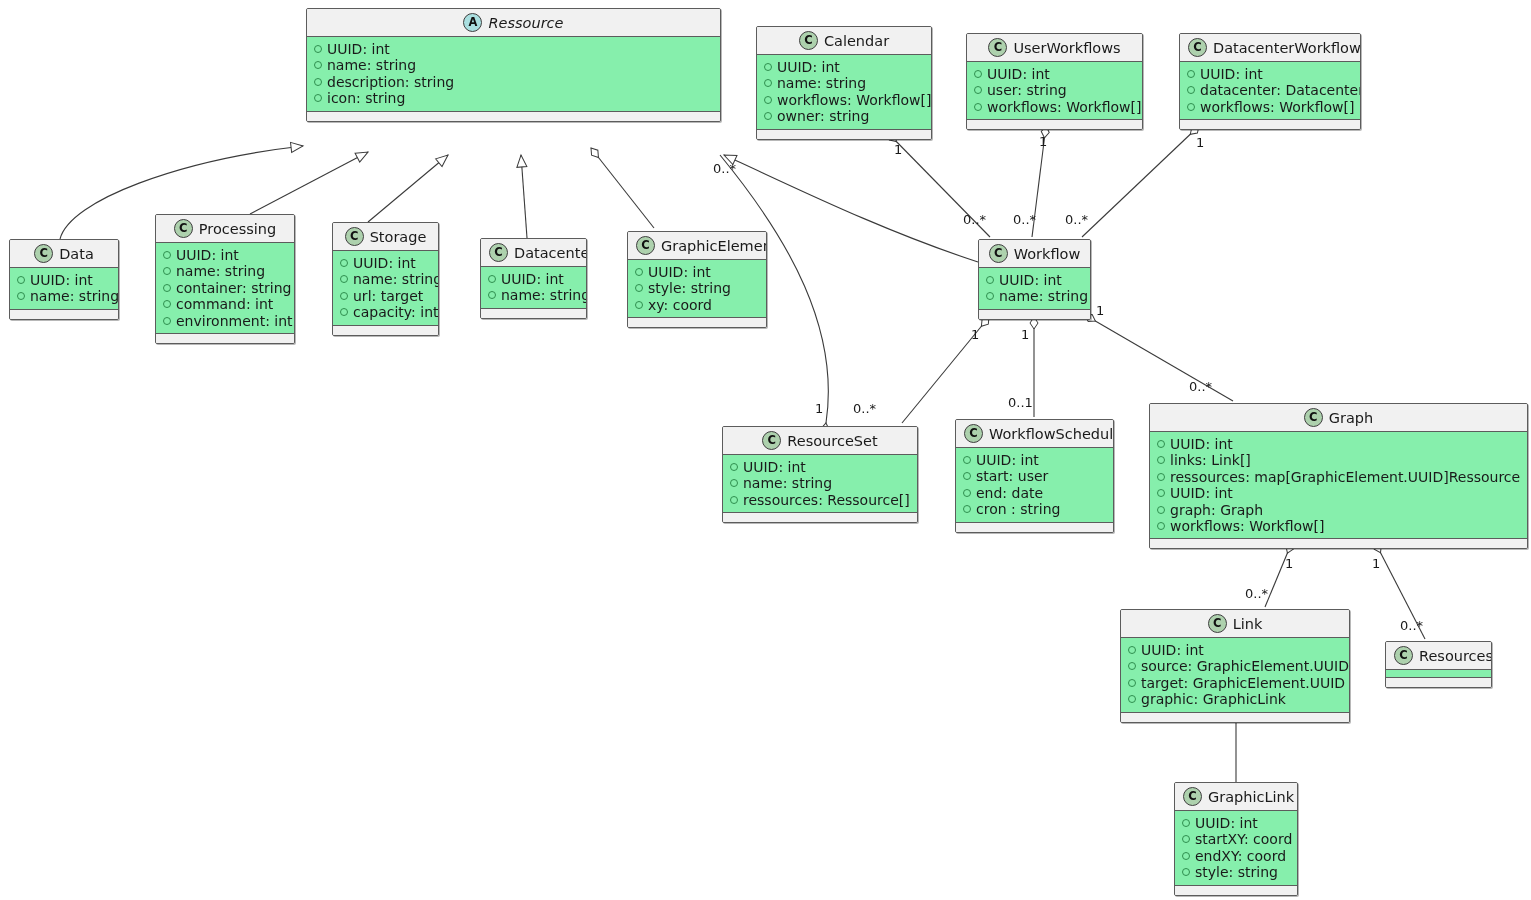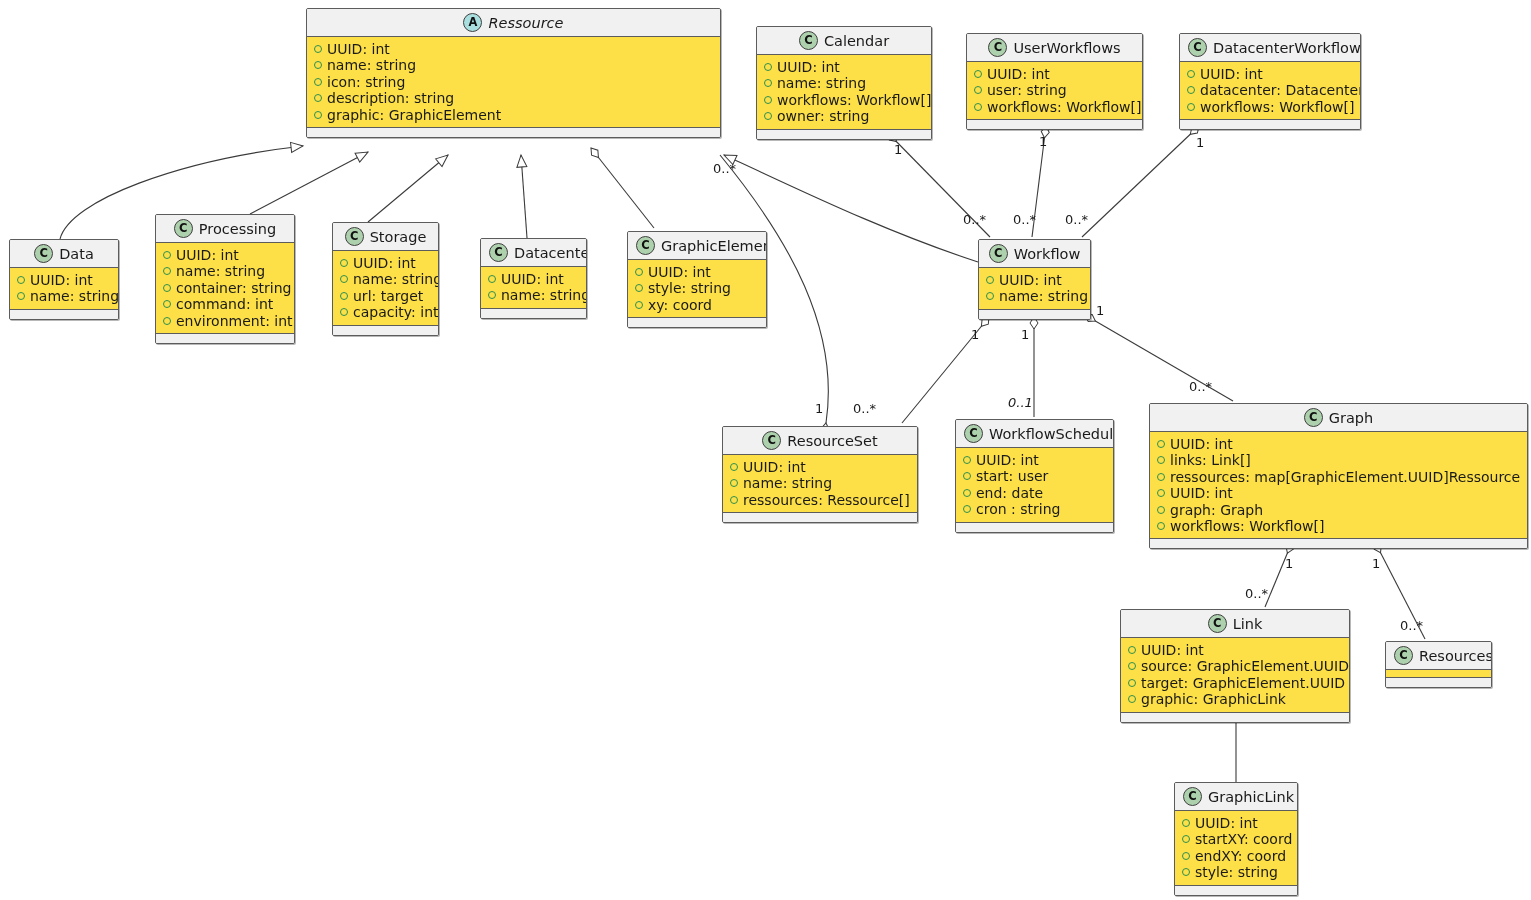--- a/index.html
+++ b/index.html
@@ -62,21 +62,21 @@
     font-weight: bold;
     color: #111;
     line-height: 1;
   }
   .badge-c { background: #add1ad; }
   .badge-a { background: #aadfe0; }
   .cls-title { }
   .cls-title.abstract { font-style: italic; }
   .uml-attrs {
     padding: 4px 6px 4px 7px;
-    background: #fde047;
+    background: #86efac;
     border-bottom: 1px solid #5c5c5c;
   }
   .uml-attrs.empty { height: 7px; padding: 0; }
   .uml-methods {
     height: 9px;
     background: #f1f1f1;
   }
   .attr {
     display: flex;
     align-items: baseline;
@@ -155,29 +155,25 @@
         <div class="attr">
           <span class="attr-dot"></span>
           <span>UUID: int</span>
         </div>
         <div class="attr">
           <span class="attr-dot"></span>
           <span>name: string</span>
         </div>
         <div class="attr">
           <span class="attr-dot"></span>
+          <span>description: string</span>
+        </div>
+        <div class="attr">
+          <span class="attr-dot"></span>
           <span>icon: string</span>
-        </div>
-        <div class="attr">
-          <span class="attr-dot"></span>
-          <span>description: string</span>
-        </div>
-        <div class="attr">
-          <span class="attr-dot"></span>
-          <span>graphic: GraphicElement</span>
         </div>
       </div>
       <div class="uml-methods"></div>
     </div>
     <div class="uml-class" style="left: 756px; top: 26px; width: 176px;">
       <div class="uml-header">
         <span class="badge badge-c">C</span>
         <span class="cls-title">Calendar</span>
       </div>
       <div class="uml-attrs">
@@ -510,19 +506,19 @@
     <div class="mult" style="left: 1039px; top: 134px;">1</div>
     <div class="mult" style="left: 1196px; top: 135px;">1</div>
     <div class="mult" style="left: 963px; top: 212px;">0..*</div>
     <div class="mult" style="left: 1013px; top: 212px;">0..*</div>
     <div class="mult" style="left: 1065px; top: 212px;">0..*</div>
     <div class="mult" style="left: 971px; top: 327px;">1</div>
     <div class="mult" style="left: 1021px; top: 327px;">1</div>
     <div class="mult" style="left: 1096px; top: 303px;">1</div>
     <div class="mult" style="left: 815px; top: 401px;">1</div>
     <div class="mult" style="left: 853px; top: 401px;">0..*</div>
-    <div class="mult" style="left: 1008px; top: 395px; font-style: italic;">0..1</div>
+    <div class="mult" style="left: 1008px; top: 395px;">0..1</div>
     <div class="mult" style="left: 1189px; top: 379px;">0..*</div>
     <div class="mult" style="left: 1285px; top: 556px;">1</div>
     <div class="mult" style="left: 1245px; top: 586px;">0..*</div>
     <div class="mult" style="left: 1372px; top: 556px;">1</div>
     <div class="mult" style="left: 1400px; top: 618px;">0..*</div>
   </div>
 
 </body></html>

